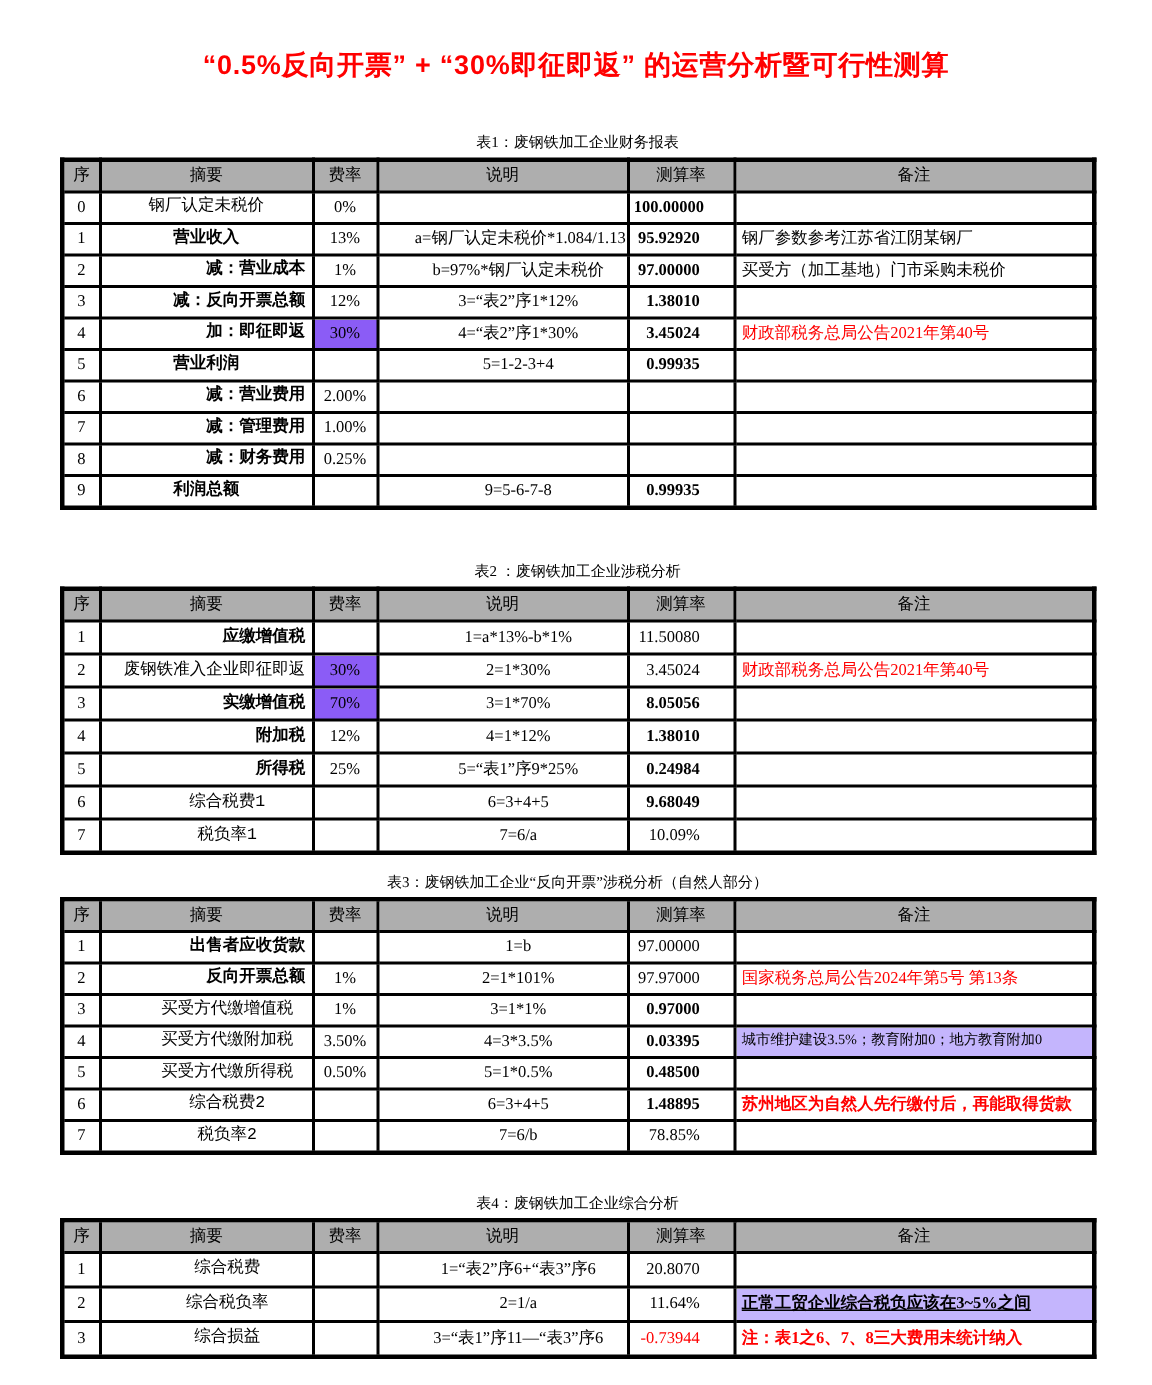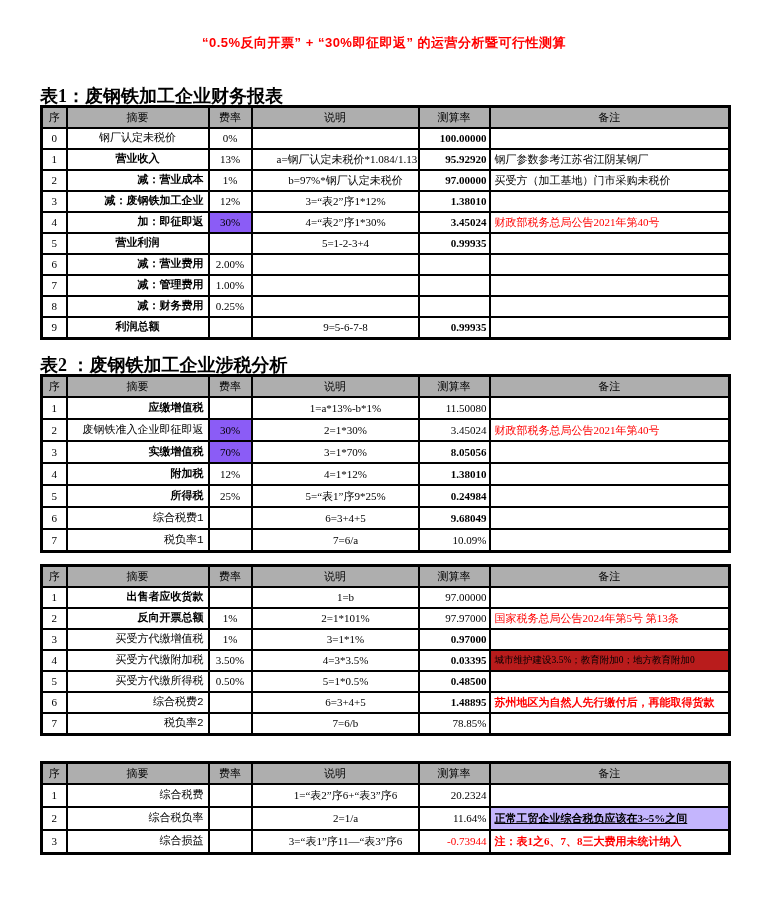--- a/index.html
+++ b/index.html
@@ -5,33 +5,33 @@
   html,body { margin:0; padding:0; background:#ffffff; }
   body {
     width:768px; height:923px; overflow:hidden;
     font-family:"Liberation Serif","DejaVu Serif",serif;
     color:#000;
   }
   .title {
     margin:30px 10px 0 10px;
     text-align:center;
     color:#ff0000;
-    font-size:13px;
+    font-size:18px;
     font-weight:bold;
     font-family:"Liberation Sans","DejaVu Sans",sans-serif;
     letter-spacing:0.5px;
     line-height:26px;
   }
   .tbl-section { margin-left:40px; width:690px; }
   .sec1 { margin-top:32px; }
-  .sec2 { margin-top:17px; }
+  .sec2 { margin-top:34px; }
   .sec3 { margin-top:11px; }
   .sec4 { margin-top:25px; }
   .tbl-label {
-    font-size:18px; font-weight:bold; line-height:16px; margin-bottom:1px;
+    font-size:10px; font-weight:normal; line-height:16px; margin-bottom:1px;text-align:center;
   }
   table {
     border-collapse:collapse; table-layout:fixed; width:688px;
     border:3px solid #000;
   }
   th, td {
     border:2px solid #000;
     font-size:11px;
     padding:0 3px;
     overflow:hidden;
@@ -43,31 +43,31 @@
   .sec4 td { height:21px; }
   th {
     background:#aeaeae;
     font-weight:normal;
     text-align:center;
   }
   td.seq  { text-align:center; }
   td.sum  { padding:0 4px;font-family:Liberation Mono, monospace; }
   td.sum.ac { text-align:center; }
   td.sum.al { text-align:right; }
-  td.sum.ar { text-align:right;padding-left:32px; }
+  td.sum.ar { text-align:center;padding-left:32px; }
   td.rate { text-align:center; }
   td.desc { text-align:center;padding-left:24px; }
-  td.val  { text-align:right; padding-right:2px; }
+  td.val  { text-align:right; padding-right:22px; }
   td.note { text-align:left; padding:0 4px; }
   .b   { font-weight:bold; }
   .hl  { background:#8b5cf6; }
   td.val.red { color:#ff0000; }
   td.note.nred  { color:#ff0000; }
   td.note.nredb { color:#ff0000; font-weight:bold; }
-  td.note.nyel  { background:#b91c1c; font-size:9.5px; }
+  td.note.nyel  { background:#c4b5fd; font-size:9.5px; }
   td.note.nyelb { background:#c4b5fd; font-weight:bold;text-decoration:underline; }
 </style>
 </head>
 <body>
 
 <div class="title">“0.5%反向开票” + “30%即征即返” 的运营分析暨可行性测算</div>
 
 <section class="tbl-section sec1">
   <div class="tbl-label">表1：废钢铁加工企业财务报表</div>
   <table>
@@ -109,21 +109,21 @@
         <tr>
           <td class="seq">2</td>
           <td class="sum al b">减：营业成本</td>
           <td class="rate">1%</td>
           <td class="desc">b=97%*钢厂认定未税价</td>
           <td class="val b">97.00000</td>
           <td class="note">买受方（加工基地）门市采购未税价</td>
         </tr>
         <tr>
           <td class="seq">3</td>
-          <td class="sum al b">减：废钢铁加工企业</td>
+          <td class="sum al b">减：反向开票总额</td>
           <td class="rate">12%</td>
           <td class="desc">3=“表2”序1*12%</td>
           <td class="val b">1.38010</td>
           <td class="note"></td>
         </tr>
         <tr>
           <td class="seq">4</td>
           <td class="sum al b">加：即征即返</td>
           <td class="rate hl">30%</td>
           <td class="desc">4=“表2”序1*30%</td>
@@ -250,20 +250,21 @@
           <td class="rate"></td>
           <td class="desc">7=6/a</td>
           <td class="val">10.09%</td>
           <td class="note"></td>
         </tr>
       </tbody>
   </table>
 </section>
 
 <section class="tbl-section sec3">
+  <div class="tbl-label">表3：废钢铁加工企业“反向开票”涉税分析（自然人部分）</div>
   <table>
     <colgroup>
         <col style="width:25px">
         <col style="width:142px">
         <col style="width:43px">
         <col style="width:167px">
         <col style="width:71px">
         <col style="width:240px">
       </colgroup>
     <thead>
@@ -331,20 +332,21 @@
           <td class="rate"></td>
           <td class="desc">7=6/b</td>
           <td class="val">78.85%</td>
           <td class="note"></td>
         </tr>
       </tbody>
   </table>
 </section>
 
 <section class="tbl-section sec4">
+  <div class="tbl-label">表4：废钢铁加工企业综合分析</div>
   <table>
     <colgroup>
         <col style="width:25px">
         <col style="width:142px">
         <col style="width:43px">
         <col style="width:167px">
         <col style="width:71px">
         <col style="width:240px">
       </colgroup>
     <thead>
@@ -356,21 +358,21 @@
           <th>测算率</th>
           <th>备注</th>
         </tr>
       </thead>
     <tbody>
         <tr>
           <td class="seq">1</td>
           <td class="sum ar">综合税费</td>
           <td class="rate"></td>
           <td class="desc">1=“表2”序6+“表3”序6</td>
-          <td class="val">20.2324</td>
+          <td class="val">20.8070</td>
           <td class="note"></td>
         </tr>
         <tr>
           <td class="seq">2</td>
           <td class="sum ar">综合税负率</td>
           <td class="rate"></td>
           <td class="desc">2=1/a</td>
           <td class="val">11.64%</td>
           <td class="note nyelb">正常工贸企业综合税负应该在3~5%之间</td>
         </tr>

